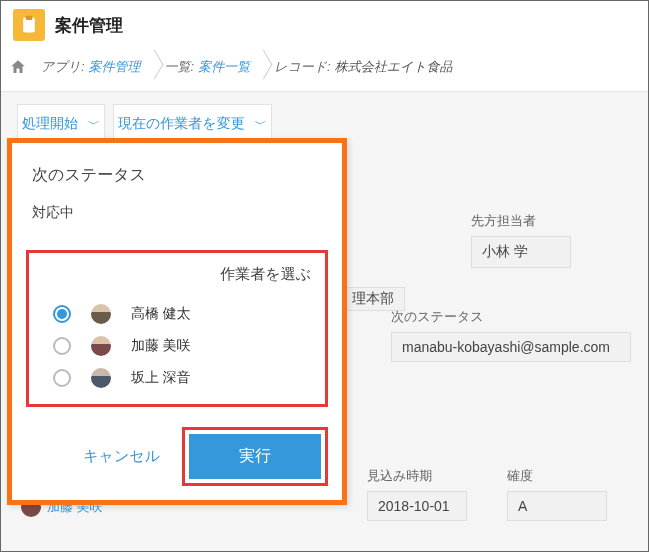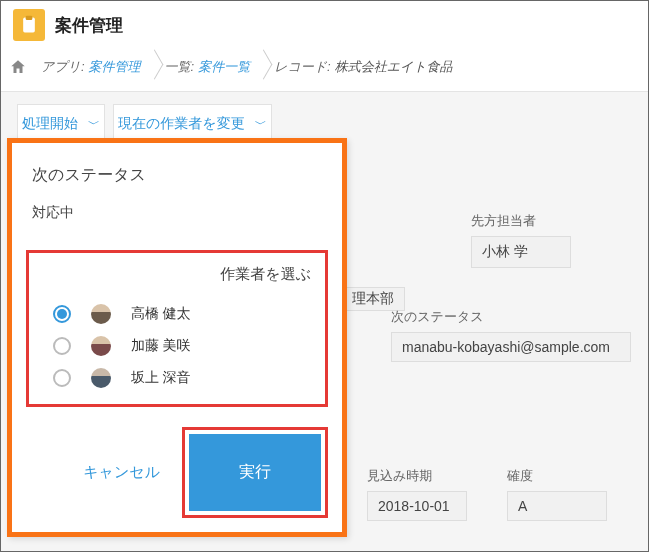--- a/index.html
+++ b/index.html
@@ -187,21 +187,21 @@
   }
   .btn-exec-wrap {
     border: 3px solid #e53935;
     padding: 4px;
   }
   .btn-exec {
     background: #3498db;
     color: #fff;
     border: none;
     font-size: 16px;
-    padding: 28px 50px;
+    padding: 12px 50px;
     cursor: pointer;
   }
   .dept-frag {
     position:absolute; top:195px; left:340px; font-size:14px; color:#444;
     background:#f1f1f1; border:1px solid #ddd; padding:2px 10px;
   }
 </style>
 </head>
 <body>
 

